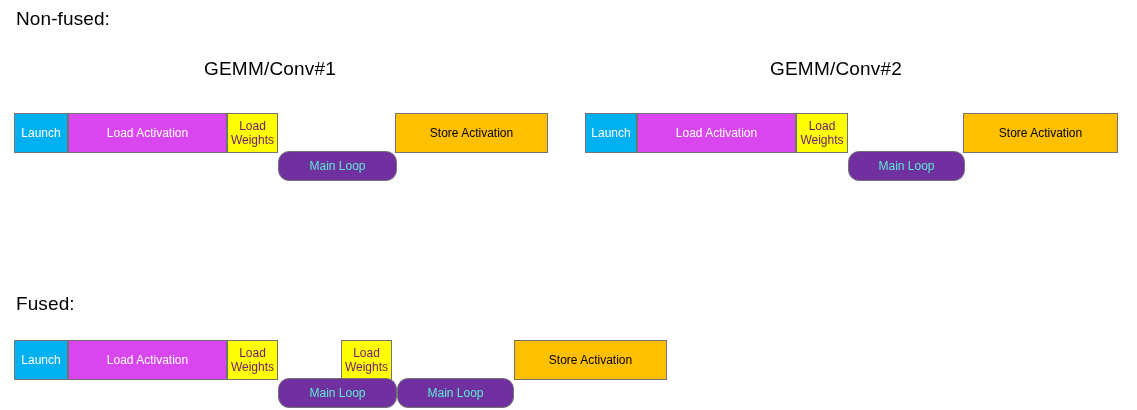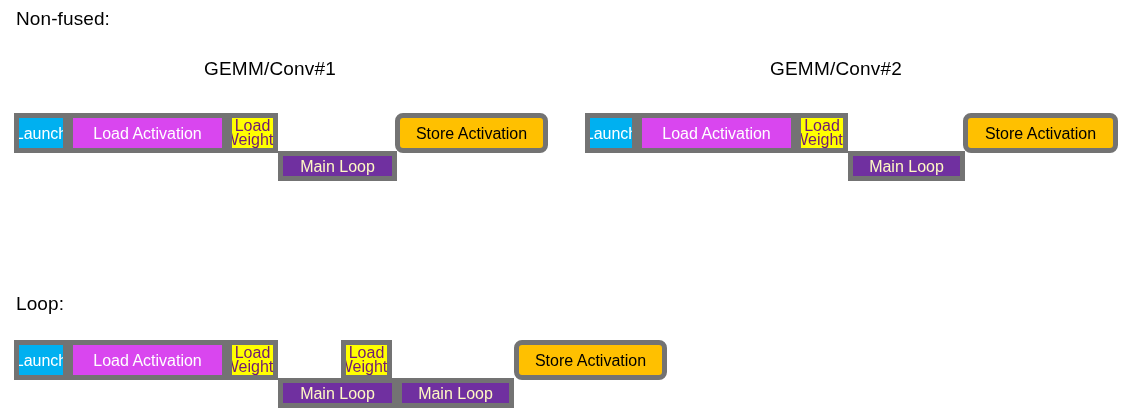--- a/index.html
+++ b/index.html
@@ -33,50 +33,50 @@
     font-size: 19px;
     line-height: 22px;
     color: #000000;
     white-space: nowrap;
     text-align: left;
     letter-spacing: 0.2px;
   }
   .bar {
     position: absolute;
     box-sizing: border-box;
-    border: 5px solid #737373;
+    border: 1px solid #737373;
     display: flex;
     align-items: center;
     justify-content: center;
     text-align: center;
-    font-size: 16px;
+    font-size: 12px;
     line-height: 13px;
     overflow: hidden;
     white-space: pre-line;
     padding: 0 1px;
   }
   .bar.launch   { background: #00b0f0; color: #ffffff; }
   .bar.load-act { background: #d946ef; color: #ffffff; }
   .bar.load-w   { background: #ffff00; color: #701a75; }
-  .bar.main     { background: #7030a0; color: #fef9c3; }
-  .bar.store    { background: #ffc000; color: #000000; border-radius: 8px; }
+  .bar.main     { background: #7030a0; color: #5eead4; border-radius: 11px; }
+  .bar.store    { background: #ffc000; color: #000000; }
   .bar.two-line { line-height: 14px; }
 </style>
 </head>
 <body>
 
 <div class="canvas">
 
   <div class="section-label" id="lbl-nonfused" style="left: 16px; top: 8px;">Non-fused:</div>
 
   <div class="group-title" id="title-g1" style="left: 204px; top: 58px;">GEMM/Conv#1</div>
 
   <div class="group-title" id="title-g2" style="left: 770px; top: 58px;">GEMM/Conv#2</div>
 
-  <div class="section-label" id="lbl-fused" style="left: 16px; top: 293px;">Loop:</div>
+  <div class="section-label" id="lbl-fused" style="left: 16px; top: 293px;">Fused:</div>
 
   <div id="bars-nonfused-g1">
       <div class="bar launch" style="left: 14px; top: 113px; width: 54px; height: 40px;">Launch</div>
       <div class="bar load-act" style="left: 68px; top: 113px; width: 159px; height: 40px;">Load Activation</div>
       <div class="bar load-w two-line" style="left: 227px; top: 113px; width: 51px; height: 40px;">Load
 Weights</div>
       <div class="bar main" style="left: 278px; top: 151px; width: 119px; height: 30px;">Main Loop</div>
       <div class="bar store" style="left: 395px; top: 113px; width: 153px; height: 40px;">Store Activation</div>
     </div>
   <div id="bars-nonfused-g2">

